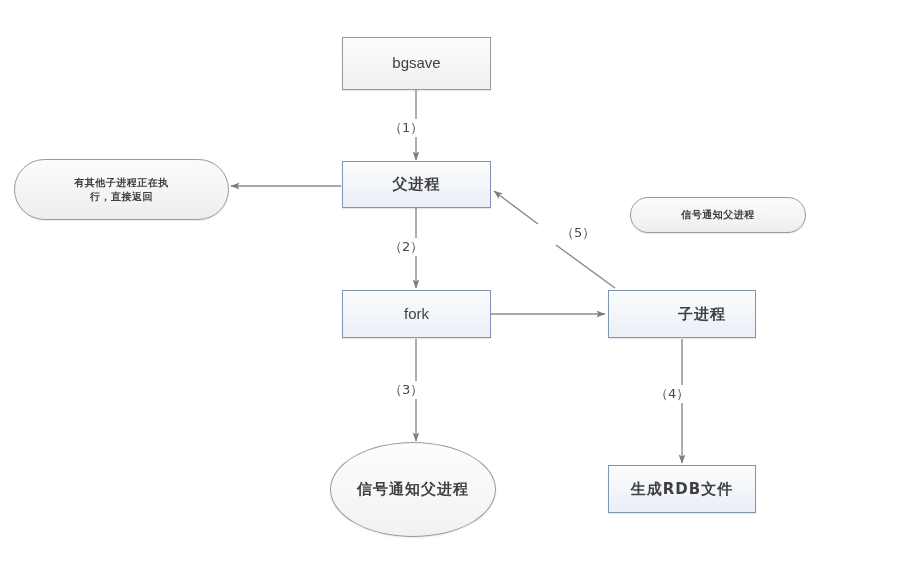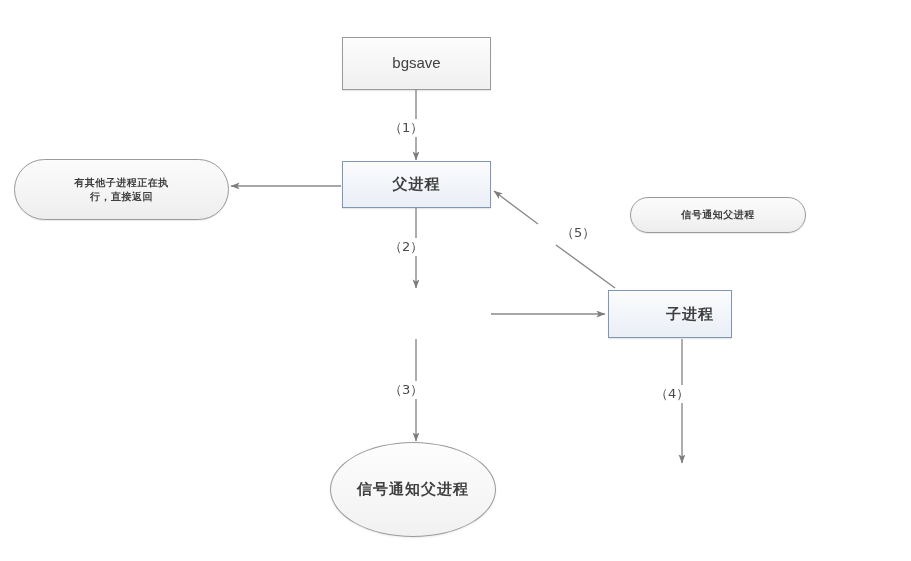--- a/index.html
+++ b/index.html
@@ -139,23 +139,29 @@
 
   <div class="node pill" style="left:14px; top:159px; width:215px; height:61px; border-radius:32px; flex-direction:column;">
     <span class="label-cn label-sm">有其他子进程正在执</span>
     <span class="label-cn label-sm">行，直接返回</span>
   </div>
 
   <div class="node pill" style="left:630px; top:197px; width:176px; height:36px; border-radius:20px;">
     <span class="label-cn label-sm">信号通知父进程</span>
   </div>
 
+  <div class="node rect" style="left:342px; top:290px; width:149px; height:48px;">
+    <span class="label-en">fork</span>
+  </div>
 
-  <div class="node rect" style="left:608px; top:290px; width:124px; height:48px;padding-left:40px;">
+  <div class="node rect" style="left:608px; top:290px; width:148px; height:48px;padding-left:40px;">
     <span class="label-cn">子进程</span>
   </div>
 
   <div class="node ellipse" style="left:330px; top:442px; width:166px; height:95px;">
     <span class="label-cn">信号通知父进程</span>
   </div>
 
+  <div class="node rect" style="left:608px; top:465px; width:148px; height:48px;">
+    <span class="label-cn">生成RDB文件</span>
+  </div>
 
 </div>
 
 </body></html>

